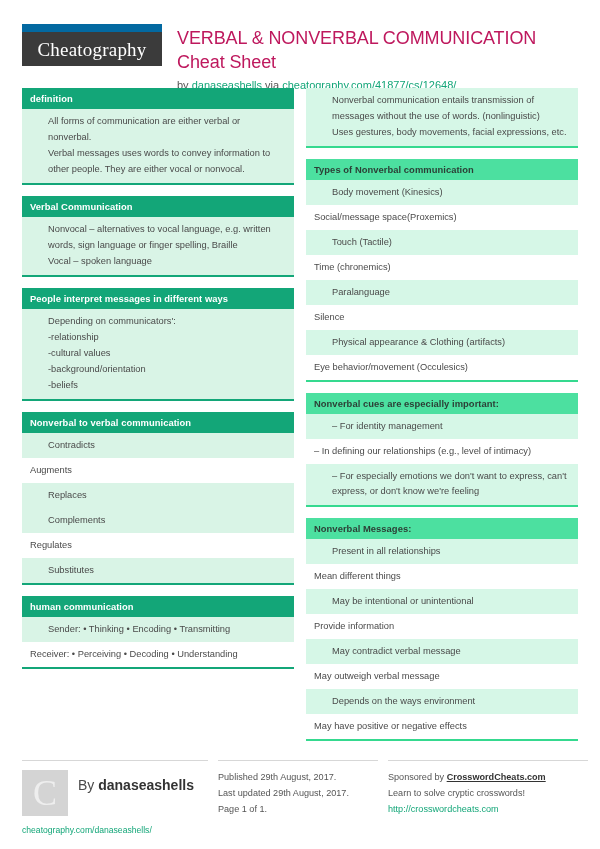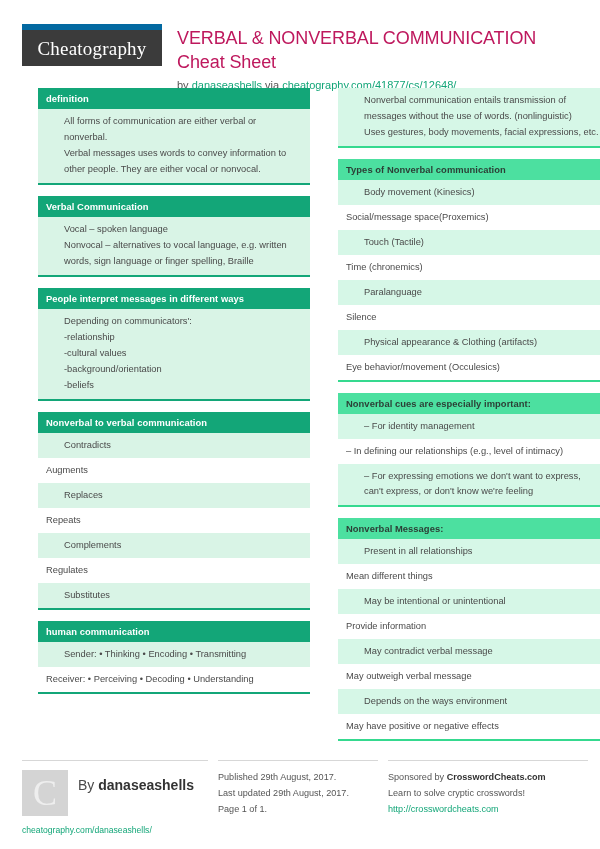--- a/index.html
+++ b/index.html
@@ -25,21 +25,21 @@
   .masthead {
     display: flex;
     align-items: flex-start;
     height: 48px;
     margin-bottom: 16px;
   }
   .logo-box {
     width: 140px;
     height: 42px;
     background: #3b3b3b;
-    border-top: 6px solid #0369a1;
+    border-top: 8px solid #0369a1;
     display: flex;
     align-items: center;
     justify-content: center;
     flex: none;
   }
   .logo-text {
     color: #ffffff;
     font-family: "Liberation Serif", serif;
     font-size: 19px;
     letter-spacing: .2px;
@@ -62,21 +62,21 @@
     margin-top: 3px;
   }
   .byline a { color: #13a678; text-decoration: none; }
 
   
   .columns {
     display: flex;
     gap: 12px;
     align-items: flex-start;
   }
-  .col { width: 272px; flex: none; margin-left: 16px; }
+  .col { width: 272px; flex: none; }
 
   
   .block {
     margin-bottom: 11px;
     border-bottom: 2.5px solid #13a678;
   }
   .block-head {
     background: #13a678;
     color: #ffffff;
     font-size: 9.4px;
@@ -128,21 +128,21 @@
   .foot-name { font-size: 14px; color: #4a4a4a; padding-top: 7px; }
   .foot-name b { color: #333333; }
   .foot-link {
     display: block;
     font-size: 8.6px;
     color: #13a678;
     text-decoration: none;
     margin-top: 9px;
   }
   .foot-line { font-size: 9.1px; color: #555555; line-height: 1.75; }
-  .foot-line b { color: #333333; }
+  .foot-line b { color: #333333; text-decoration: underline; }
   .foot-line a { color: #13a678; text-decoration: none; }
 </style>
 </head>
 <body>
 
 <div class="page">
 
   <div class="masthead">
     <div class="logo-box">
       <span class="logo-text">Cheatography</span>
@@ -160,40 +160,39 @@
         <div class="block">
           <div class="block-head">definition</div>
           <div class="row para tint">
             <div>All forms of communication are either verbal or nonverbal.</div>
             <div>Verbal messages uses words to convey information to other people. They are either vocal or nonvocal.</div>
           </div>
         </div>
         <div class="block">
           <div class="block-head">Verbal Communication</div>
           <div class="row para tint">
+            <div>Nonvocal – alternatives to vocal language, e.g. written words, sign language or finger spelling, Braille</div>
             <div>Vocal – spoken language</div>
-            <div>Nonvocal – alternatives to vocal language, e.g. written words, sign language or finger spelling, Braille</div>
           </div>
         </div>
         <div class="block">
           <div class="block-head">People interpret messages in different ways</div>
           <div class="row para tint">
             <div>Depending on communicators':</div>
             <div>-relationship</div>
             <div>-cultural values</div>
             <div>-background/orientation</div>
             <div>-beliefs</div>
           </div>
         </div>
         <div class="block">
           <div class="block-head">Nonverbal to verbal communication</div>
           <div class="row tint">Contradicts</div>
           <div class="row">Augments</div>
           <div class="row tint">Replaces</div>
-          <div class="row">Repeats</div>
           <div class="row tint">Complements</div>
           <div class="row">Regulates</div>
           <div class="row tint">Substitutes</div>
         </div>
         <div class="block">
           <div class="block-head">human communication</div>
           <div class="row tint">Sender: • Thinking • Encoding • Transmitting</div>
           <div class="row">Receiver: • Perceiving • Decoding • Understanding</div>
         </div>
       </div>
@@ -212,21 +211,21 @@
           <div class="row">Time (chronemics)</div>
           <div class="row tint">Paralanguage</div>
           <div class="row">Silence</div>
           <div class="row tint">Physical appearance &amp; Clothing (artifacts)</div>
           <div class="row">Eye behavior/movement (Occulesics)</div>
         </div>
         <div class="block">
           <div class="block-head">Nonverbal cues are especially important:</div>
           <div class="row tint">– For identity management</div>
           <div class="row">– In defining our relationships (e.g., level of intimacy)</div>
-          <div class="row tint">– For expressing emotions we don't want to express, can't express, or don't know we're feeling</div>
+          <div class="row tint">– For especially emotions we don't want to express, can't express, or don't know we're feeling</div>
         </div>
         <div class="block">
           <div class="block-head">Nonverbal Messages:</div>
           <div class="row tint">Present in all relationships</div>
           <div class="row">Mean different things</div>
           <div class="row tint">May be intentional or unintentional</div>
           <div class="row">Provide information</div>
           <div class="row tint">May contradict verbal message</div>
           <div class="row">May outweigh verbal message</div>
           <div class="row tint">Depends on the ways environment</div>

